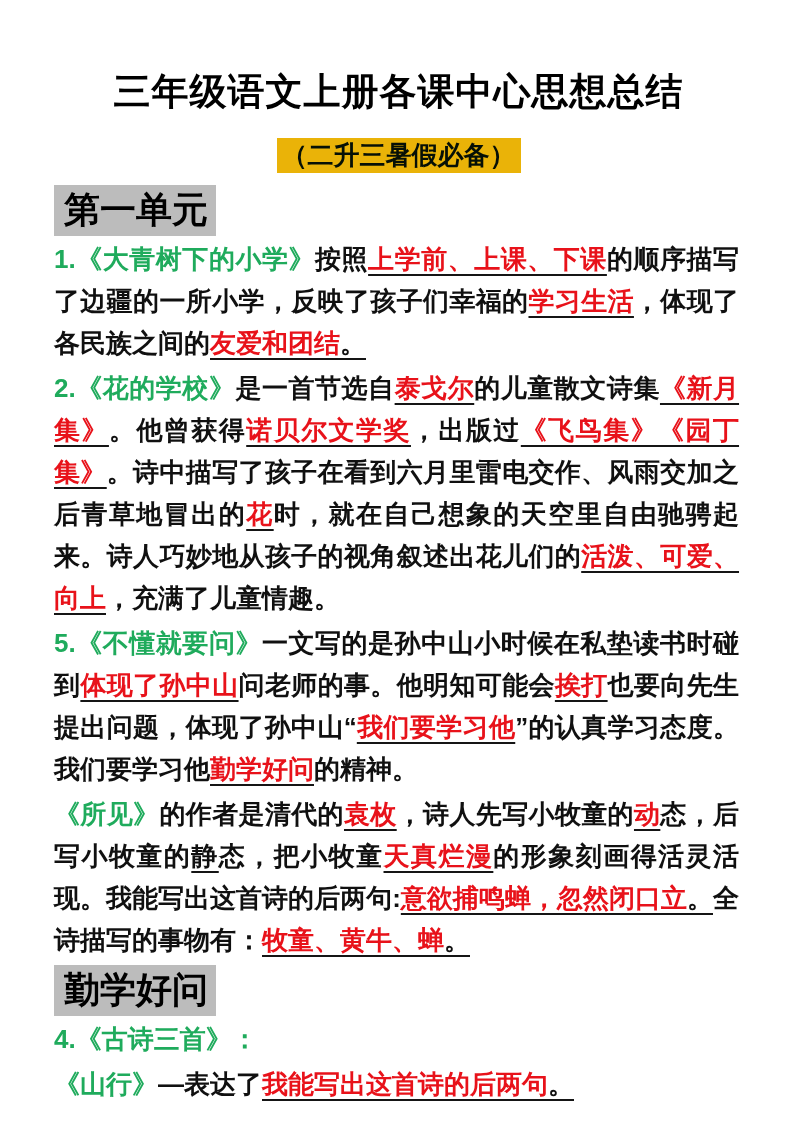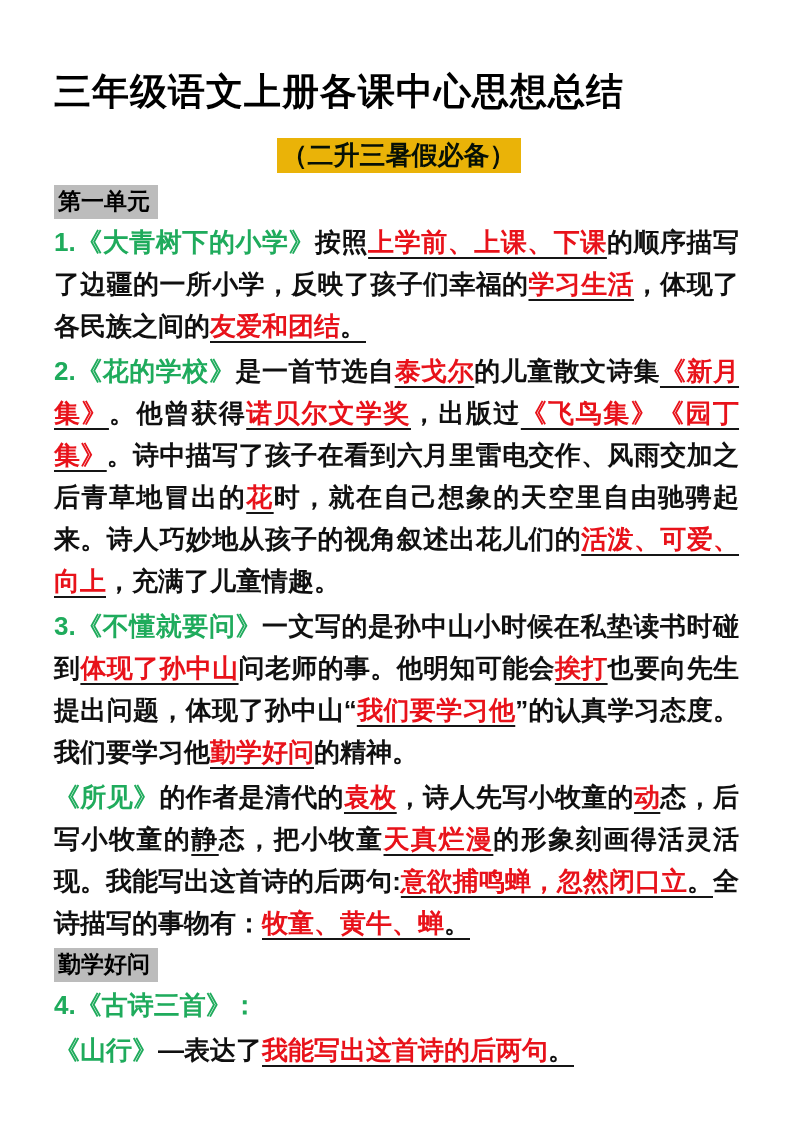--- a/index.html
+++ b/index.html
@@ -8,43 +8,44 @@
     background: #ffffff;
     font-family: "Liberation Sans", "DejaVu Sans", sans-serif;
     font-weight: 700;
     color: #101010;
     overflow: hidden;
   }
   .page { padding: 12px 50px 0 54px; }
 
   .doc-title {
     margin: 58px 0 0 0;
+    text-align: center;
     font-size: 37px;
     line-height: 1.2;
     color: #000000;
     letter-spacing: 1px;
   }
   .subtitle-row { text-align: center; margin: 24px 0 12px 0; }
   .subtitle-badge {
     display: inline-block;
     background: #eab308;
     color: #061006;
     font-size: 26px;
     line-height: 1.35;
     padding: 0 5px;
   }
 
   .unit-header-row { margin: 4px 0 2px 0; }
   .unit-header {
     display: inline-block;
     background: #bcbcbc;
     color: #000000;
-    font-size: 23px;
+    font-size: 36px;
     line-height: 1.3;
-    padding: 2px 8px 2px 4px;
+    padding: 2px 8px 2px 10px;
   }
 
   p.body-para {
     font-size: 26px;
     line-height: 42px;
     margin: 0 4px 3px 0;
     text-align: justify;
   }
   .g { color: #1fab5c; }
   .r { color: #e8121a; }
@@ -63,21 +64,21 @@
   <h1 class="doc-title">三年级语文上册各课中心思想总结</h1>
 
   <div class="subtitle-row"><span class="subtitle-badge">（二升三暑假必备）</span></div>
 
   <div class="unit-header-row"><span class="unit-header">第一单元</span></div>
 
   <p class="body-para"><span class="g">1.《大青树下的小学》</span><span>按照</span><span class="r u">上学前、上课、下课</span><span>的顺序描写了边疆的一所小学，反映了孩子们幸福的</span><span class="r u">学习生活</span><span>，体现了各民族之间的</span><span class="r u">友爱和团结</span><span class="u">。</span></p>
 
   <p class="body-para"><span class="g">2.《花的学校》</span><span>是一首节选自</span><span class="r u">泰戈尔</span><span>的儿童散文诗集</span><span class="r u">《新月集》</span><span>。他曾获得</span><span class="r u">诺贝尔文学奖</span><span>，出版过</span><span class="r u">《飞鸟集》《园丁集》</span><span>。诗中描写了孩子在看到六月里雷电交作、风雨交加之后青草地冒出的</span><span class="r u">花</span><span>时，就在自己想象的天空里自由驰骋起来。诗人巧妙地从孩子的视角叙述出花儿们的</span><span class="r u">活泼、可爱、向上</span><span>，充满了儿童情趣。</span></p>
 
-  <p class="body-para"><span class="g">3.《不懂就要问》</span><span>一文写的是孙中山小时候在私垫读书时碰到</span><span class="r u">体现了孙中山</span><span>问老师的事。他明知可能会</span><span class="r u">挨打</span><span>也要向先生提出问题，体现了孙中山“</span><span class="r u">我们要学习他</span><span>”的认真学习态度。我们要学习他</span><span class="r u">勤学好问</span><span>的精神。</span></p>
+  <p class="body-para"><span class="g">5.《不懂就要问》</span><span>一文写的是孙中山小时候在私垫读书时碰到</span><span class="r u">体现了孙中山</span><span>问老师的事。他明知可能会</span><span class="r u">挨打</span><span>也要向先生提出问题，体现了孙中山“</span><span class="r u">我们要学习他</span><span>”的认真学习态度。我们要学习他</span><span class="r u">勤学好问</span><span>的精神。</span></p>
 
   <p class="body-para"><span class="g">《所见》</span><span>的作者是清代的</span><span class="r u">袁枚</span><span>，诗人先写小牧童的</span><span class="r u">动</span><span>态，后写小牧童的</span><span class="u">静</span><span>态，把小牧童</span><span class="r u">天真烂漫</span><span>的形象刻画得活灵活现。我能写出这首诗的后两句:</span><span class="r u">意欲捕鸣蝉，忽然闭口立</span><span class="u">。</span><span>全诗描写的事物有：</span><span class="r u">牧童、黄牛、蝉</span><span class="u">。</span></p>
 
   <div class="unit-header-row"><span class="unit-header">勤学好问</span></div>
 
   <p class="body-para"><span class="g">4.《古诗三首》：</span></p>
 
   <p class="body-para"><span class="g">《山行》</span><span>—表达了</span><span class="r u">我能写出这首诗的后两句</span><span class="u">。</span></p>
 
 </div>

